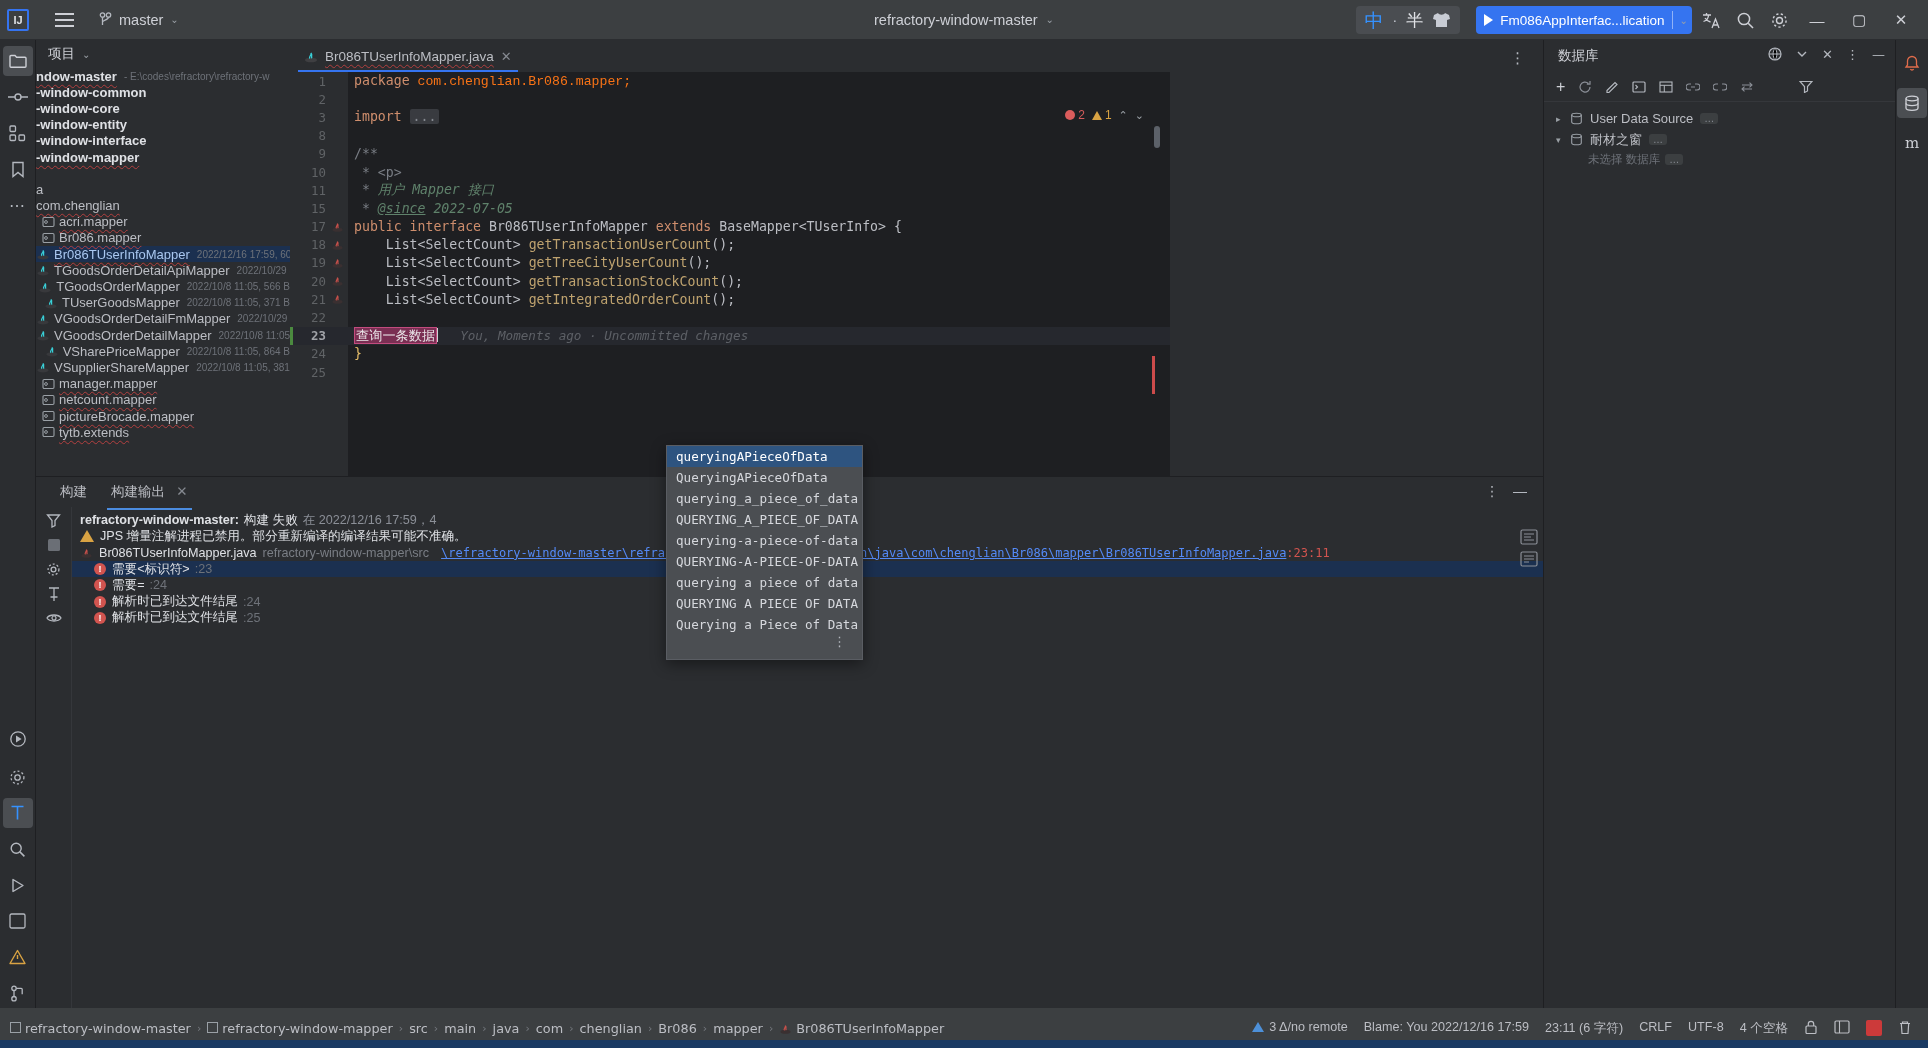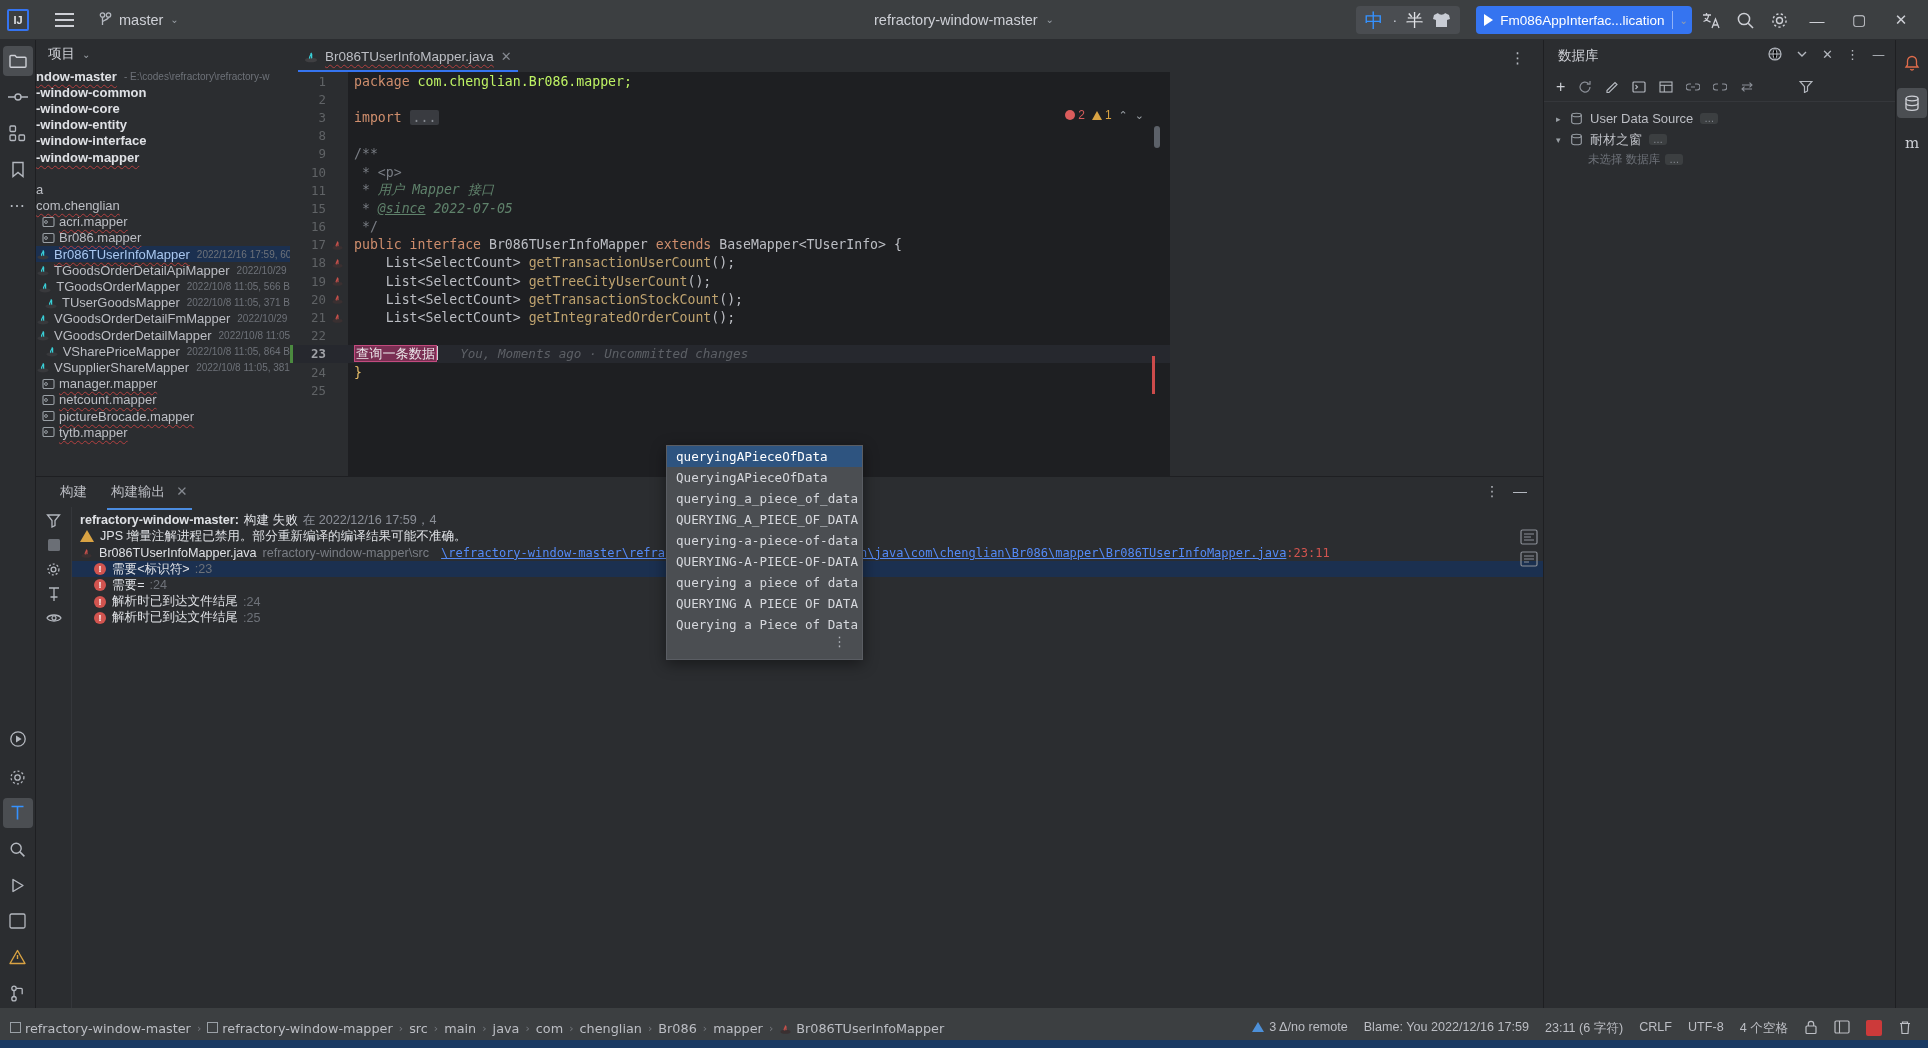--- a/index.html
+++ b/index.html
@@ -98,21 +98,21 @@
   .gutterbg{ position:absolute; left:0; top:0; width:58px; height:440px; background:#2b2d30;}
   .codecols{ position:relative; }
   .cline{ height:18.2px; display:flex; align-items:center; font-size:13.2px;
           font-family:"DejaVu Sans Mono", monospace; white-space:pre; }
   .lno{ width:36px; text-align:right; color:#606366; font-size:12.4px; flex:0 0 36px;
         font-family:"DejaVu Sans Mono",monospace; }
   .lno.cur{ color:#a1a3a8; font-weight:bold;}
   .gmark{ width:22px; flex:0 0 22px; display:flex; align-items:center; justify-content:center; }
   .ctext{ padding-left:6px; }
   .k{color:#cf8e6d;} .cm{color:#7a7e85;} .cmi{color:#5f826b; font-style:italic;}
-  .id{color:#bcbec4;} .m{color:#bfa36f;} .p{color:#bef264;} .an{color:#5f826b; font-style:italic; text-decoration:underline;}
+  .id{color:#bcbec4;} .m{color:#bfa36f;} .p{color:#f97316;font-family:Liberation Mono, monospace;} .an{color:#5f826b; font-style:italic; text-decoration:underline;}
   .ylw{color:#e8bf6a;}
   .fold{ color:#868a91; background:#393b40; border-radius:2px; padding:0 3px; }
   .inspect{ position:absolute; right:26px; top:36px; display:flex; align-items:center; gap:7px; font-size:12px;}
   .badge-e{ color:#d45c5c; display:flex;align-items:center;gap:3px;}
   .badge-w{ color:#d9a343; display:flex;align-items:center;gap:3px;}
   .dot-red{width:10px;height:10px;border-radius:50%;background:#db5c5c;display:inline-block;}
   .tri-y{width:0;height:0;border-left:5px solid transparent;border-right:5px solid transparent;border-bottom:9px solid #d9a343;}
   .sel-zh{ background:#7a2f53; color:#e8e2e6; border:1px solid #c24b7e; padding:0 1px;}
   .blame{ color:#5d6066; font-style:italic; }
 
@@ -554,21 +554,21 @@
           <span class="nm wavy">pictureBrocade.mapper</span>
         </div>
         <div class="trow">
           <span style="display:inline-block;width:6px"></span>
           <span style="margin-right:4px;display:inline-flex">
             <svg width="13" height="12" viewBox="0 0 13 12">
               <rect x="1" y="1.5" width="11" height="9" rx="1.2" fill="none" stroke="#9aa0a6" stroke-width="1.1"></rect>
               <circle cx="4" cy="6" r="1.4" fill="none" stroke="#9aa0a6" stroke-width="1"></circle>
             </svg>
           </span>
-          <span class="nm wavy">tytb.mapper</span>
+          <span class="nm wavy">tytb.extends</span>
         </div>
       </div>
   </div>
 
   <div class="editorwrap">
     <div class="tabbar">
       <div class="tab active">
         <span>
           <svg width="14" height="13" viewBox="0 0 14 13">
               <ellipse cx="7" cy="10" rx="6" ry="2.3" fill="#3f3f42"></ellipse>
@@ -585,21 +585,20 @@
       <div class="gutterbg"></div>
       <div class="codecols" id="code">
           <div class="cline"><span class="lno">1</span><span class="gmark"></span><span class="ctext"><span class="k">package</span><span class="p"> com.chenglian.Br086.mapper</span><span class="p">;</span></span></div>
           <div class="cline"><span class="lno">2</span><span class="gmark"></span><span class="ctext"></span></div>
           <div class="cline"><span class="lno">3</span><span class="gmark"></span><span class="ctext"><span class="k">import</span><span class="p"> </span><span class="fold">...</span></span></div>
           <div class="cline"><span class="lno">8</span><span class="gmark"></span><span class="ctext"></span></div>
           <div class="cline"><span class="lno">9</span><span class="gmark"></span><span class="ctext"><span class="cm">/**</span></span></div>
           <div class="cline"><span class="lno">10</span><span class="gmark"></span><span class="ctext"><span class="cm"> * &lt;p&gt;</span></span></div>
           <div class="cline"><span class="lno">11</span><span class="gmark"></span><span class="ctext"><span class="cm"> * </span><span class="cmi">用户 Mapper 接口</span></span></div>
           <div class="cline"><span class="lno">15</span><span class="gmark"></span><span class="ctext"><span class="cm"> * </span><span class="an">@since</span><span class="cmi"> 2022-07-05</span></span></div>
-          <div class="cline"><span class="lno">16</span><span class="gmark"></span><span class="ctext"><span class="cm"> */</span></span></div>
           <div class="cline"><span class="lno">17</span><span class="gmark"><svg width="13" height="12" viewBox="0 0 13 12">
                 <ellipse cx="6.5" cy="8.8" rx="5" ry="2" fill="#3a3031"></ellipse>
                 <path d="M5.5 7.4c-1.7-1.7 1.7-2.6.9-4.8 1.7 2 -.4 3 .9 4.6" stroke="#c7504a" stroke-width="1.2" fill="none"></path>
               </svg></span><span class="ctext"><span class="k">public interface</span><span class="id"> Br086TUserInfoMapper </span><span class="k">extends</span><span class="id"> BaseMapper&lt;TUserInfo&gt; {</span></span></div>
           <div class="cline"><span class="lno">18</span><span class="gmark"><svg width="13" height="12" viewBox="0 0 13 12">
                 <ellipse cx="6.5" cy="8.8" rx="5" ry="2" fill="#3a3031"></ellipse>
                 <path d="M5.5 7.4c-1.7-1.7 1.7-2.6.9-4.8 1.7 2 -.4 3 .9 4.6" stroke="#c7504a" stroke-width="1.2" fill="none"></path>
               </svg></span><span class="ctext"><span class="id">    List&lt;SelectCount&gt; </span><span class="m">getTransactionUserCount</span><span class="id">();</span></span></div>
           <div class="cline"><span class="lno">19</span><span class="gmark"><svg width="13" height="12" viewBox="0 0 13 12">
                 <ellipse cx="6.5" cy="8.8" rx="5" ry="2" fill="#3a3031"></ellipse>

